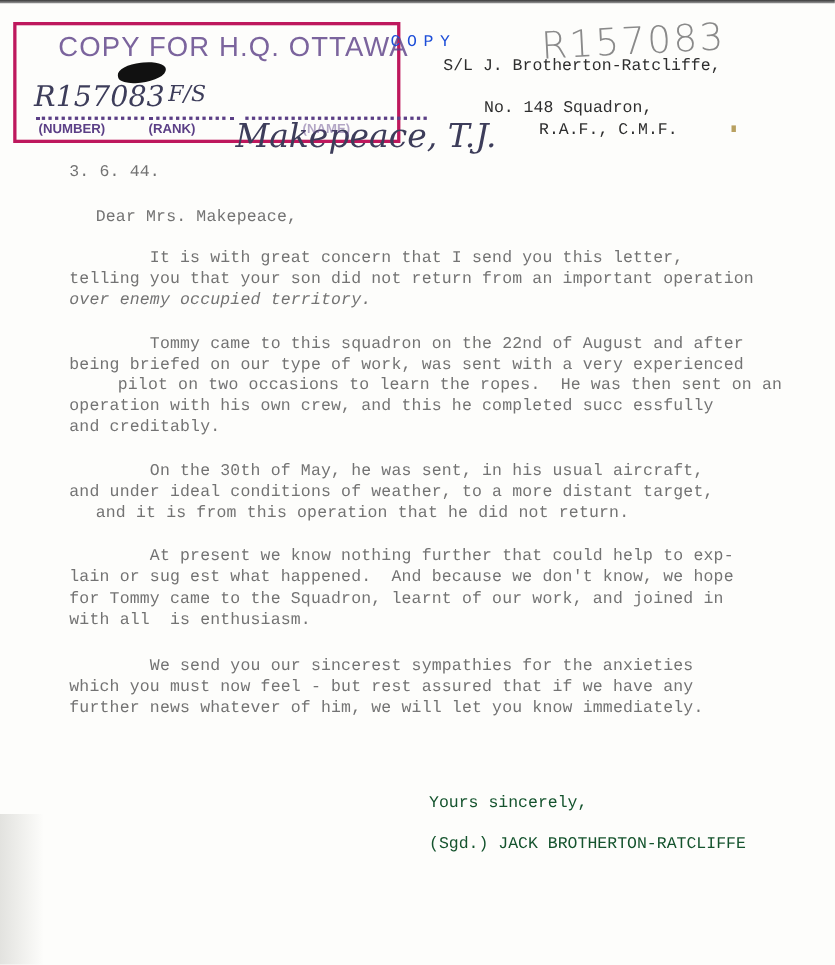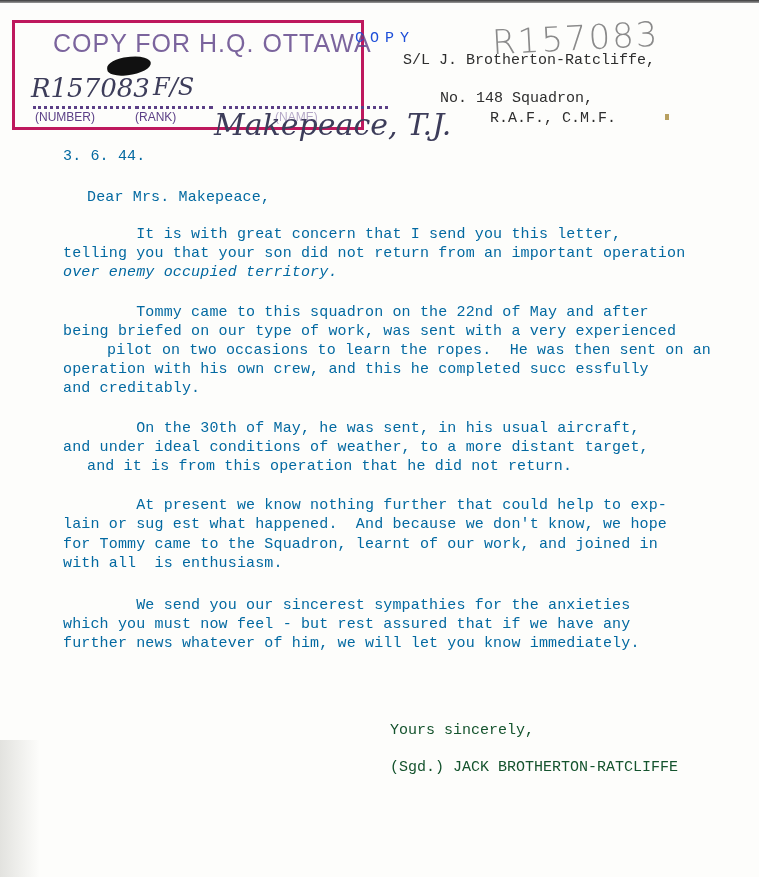--- a/index.html
+++ b/index.html
@@ -36,21 +36,21 @@
       position: absolute; left: 92px; top: 34px; width: 44px; height: 18px;
       background: #111; border-radius: 50% 45% 55% 40%;
       transform: rotate(-6deg);
     }
     .stamp-dots {
       position: absolute; top: 83px; height: 0; border-top: 3px dotted #5b3f86;
     }
     .stamp-label {
       position: absolute; top: 87px;
       font-family: "Liberation Sans", "DejaVu Sans", sans-serif;
-      font-size: 12px; font-weight: normal; color: #5b3f86;
+      font-size: 12px; font-weight: bold; color: #5b3f86;
     }
     .hand {
       position: absolute;
       font-family: "DejaVu Serif", "Liberation Serif", serif;
       font-style: italic; color: #3d3d5a; white-space: nowrap;
     }
     .copy-head {
       position: absolute; left: 355px; top: 30px;
       font-size: 15px; letter-spacing: 6px; color: #1d4ed8;
     }
@@ -60,36 +60,36 @@
     .ref-hand {
       position: absolute; left: 492px; top: 18px;
       font-family: "DejaVu Sans", sans-serif;
       font-size: 34px; color: #8a8a8a; font-weight: 200; letter-spacing: 2px;
       transform: rotate(-3deg);
     }
     .small-mark {
       position: absolute; left: 665px; top: 114px; width: 4px; height: 6px; background: #b8a060;
     }
     .line {
-      position: absolute; left: 63px; font-size: 15px; white-space: pre; color: #0369a1;
+      position: absolute; left: 63px; font-size: 15px; white-space: pre; color: #737373;
       letter-spacing: 0.15px;
     }
     .sig { position: absolute; font-size: 15px; white-space: pre; color: #14532d; }
   </style>
 </head>
 <body>
 
 <div class="top-edge"></div>
 <div class="left-shade"></div>
 
 <div class="stamp">
   <div class="stamp-title">COPY FOR H.Q. OTTAWA</div>
   <div class="stamp-blot"></div>
   <div class="hand" style="left:16px; top:50px; font-size:26px;">R157083</div>
-  <div class="hand" style="left:138px; top:50px; font-size:24px;">F/S</div>
+  <div class="hand" style="left:138px; top:50px; font-size:20px;">F/S</div>
   <div class="hand" style="left:199px; top:44px; font-size:30px;margin-top:40px;">Makepeace, T.J.</div>
   <div class="stamp-dots" style="left:18px; width:98px;"></div>
   <div class="stamp-dots" style="left:120px; width:78px;"></div>
   <div class="stamp-dots" style="left:208px; width:165px;"></div>
   <div class="stamp-label" style="left:20px;">(NUMBER)</div>
   <div class="stamp-label" style="left:120px;">(RANK)</div>
   <div class="stamp-label" style="left:260px; opacity:0.45;">(NAME)</div>
 </div>
 
 <div class="copy-head">COPY</div>
@@ -100,21 +100,21 @@
 <div class="sender" style="left:490px; top:110px;">R.A.F., C.M.F.</div>
 <div class="small-mark"></div>
 
 <div class="line" style="top:148px;">3. 6. 44.</div>
 <div class="line" style="top:189px;margin-left:24px;">Dear Mrs. Makepeace,</div>
 
 <div class="line" style="top:226px;">        It is with great concern that I send you this letter,</div>
 <div class="line" style="top:245px;text-align:center;">telling you that your son did not return from an important operation</div>
 <div class="line" style="top:264px;font-style:italic;">over enemy occupied territory.</div>
 
-<div class="line" style="top:304px;">        Tommy came to this squadron on the 22nd of May and after</div>
+<div class="line" style="top:304px;">        Tommy came to this squadron on the 22nd of August and after</div>
 <div class="line" style="top:323px;">being briefed on our type of work, was sent with a very experienced</div>
 <div class="line" style="top:342px;margin-left:44px;">pilot on two occasions to learn the ropes.  He was then sent on an</div>
 <div class="line" style="top:361px;">operation with his own crew, and this he completed succ essfully</div>
 <div class="line" style="top:380px;">and creditably.</div>
 
 <div class="line" style="top:420px;">        On the 30th of May, he was sent, in his usual aircraft,</div>
 <div class="line" style="top:439px;">and under ideal conditions of weather, to a more distant target,</div>
 <div class="line" style="top:458px;margin-left:24px;">and it is from this operation that he did not return.</div>
 
 <div class="line" style="top:497px;">        At present we know nothing further that could help to exp-</div>

